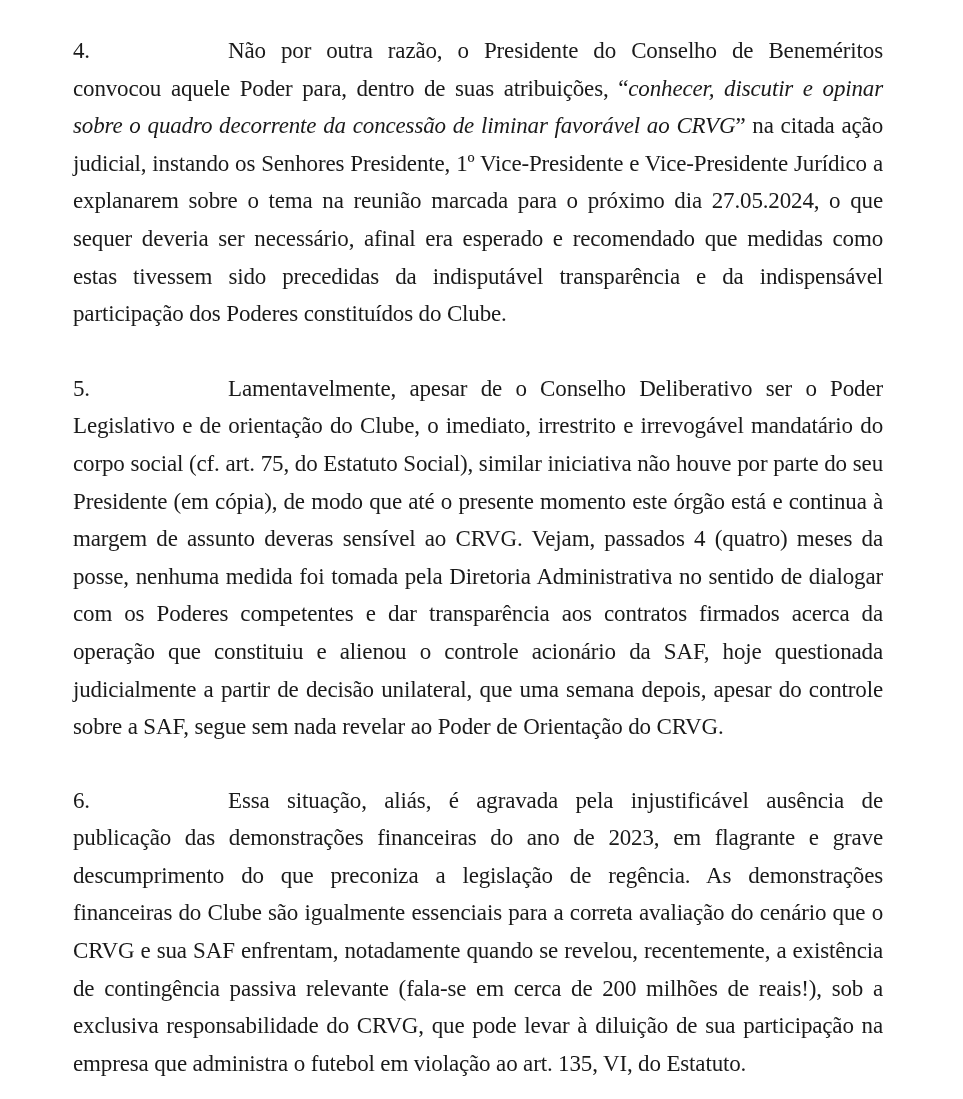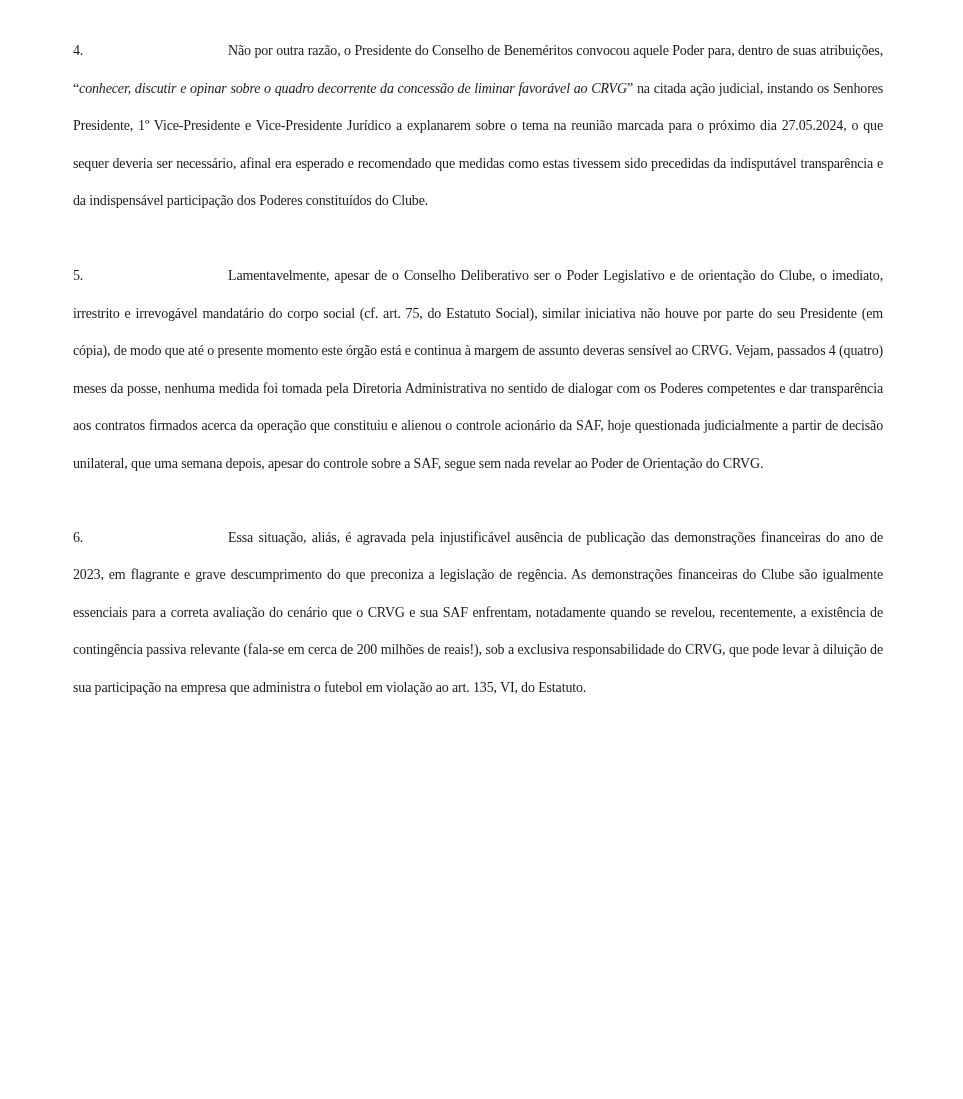--- a/index.html
+++ b/index.html
@@ -15,21 +15,21 @@
       font-family: "Liberation Serif", "DejaVu Serif", serif;
       color: #1a1a1a;
     }
     .page {
       position: absolute;
       left: 73px;
       top: 32px;
       width: 810px;
     }
     .para {
-      font-size: 14px;
+      font-size: 23px;
       line-height: 37.6px;
       text-align: justify;
       letter-spacing: -0.15px;
       margin: 0 0 38px 0;
     }
     .para .num {
       display: inline-block;
       width: 155px;
     }
     .para em {

